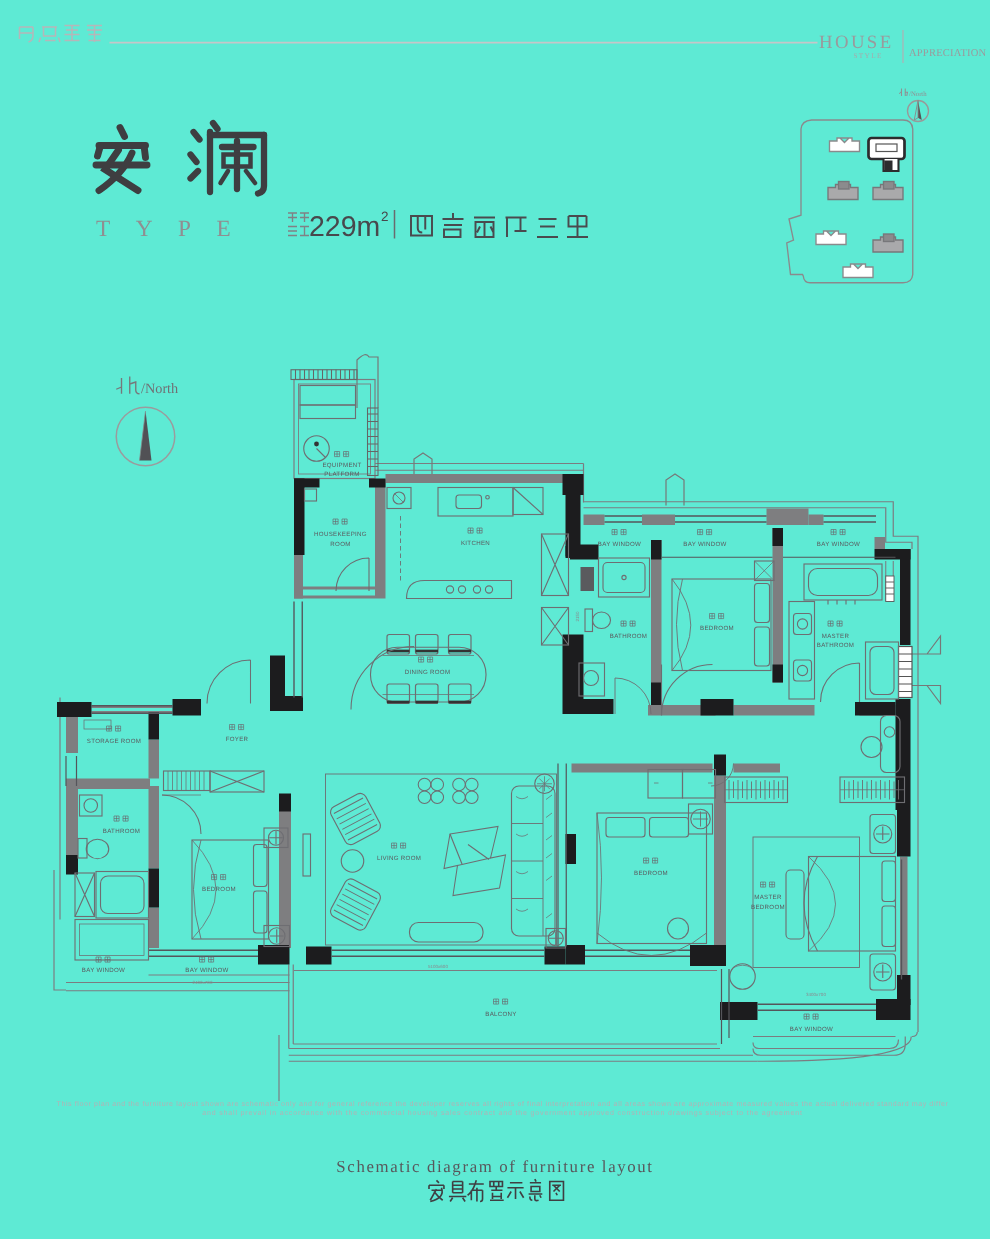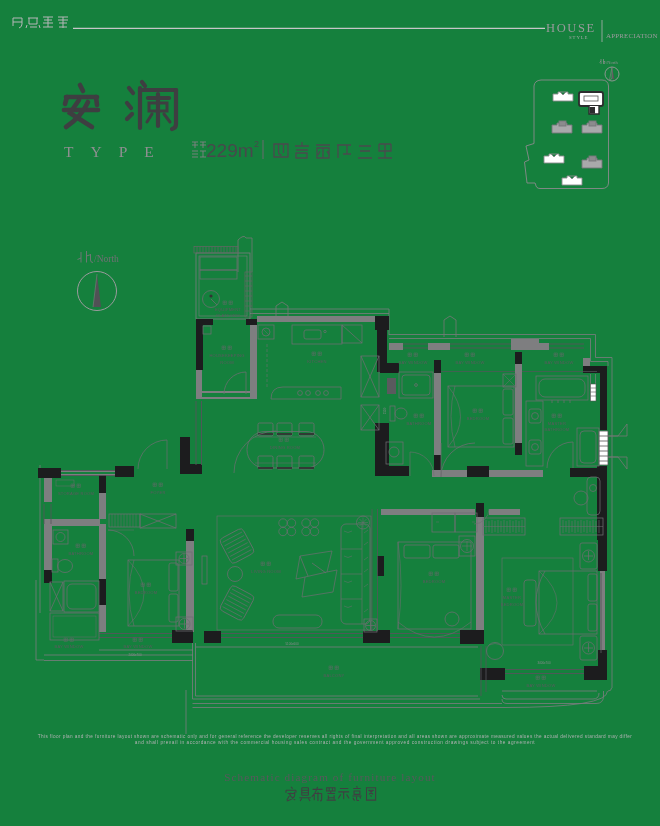--- a/index.html
+++ b/index.html
@@ -1,16 +1,16 @@
 <!DOCTYPE html>
 <html><head>
 <meta charset="utf-8">
 <style>
 html,body{margin:0;padding:0;background:#fff;}
-#page{position:relative;width:660px;height:826px;background:#15803d;overflow:hidden;font-family:"Liberation Sans",sans-serif;}
+#page{position:relative;width:660px;height:826px;background:#5eead4;overflow:hidden;font-family:"Liberation Sans",sans-serif;}
 .abs{position:absolute;}
 </style>
 </head>
 <body>
 <div id="page">
 <svg class="abs" style="left:0;top:0" width="660" height="826" viewBox="0 0 660 826">
 
 <g id="header">
 
   <g stroke="#b6b6b8" stroke-width="1" fill="none">

